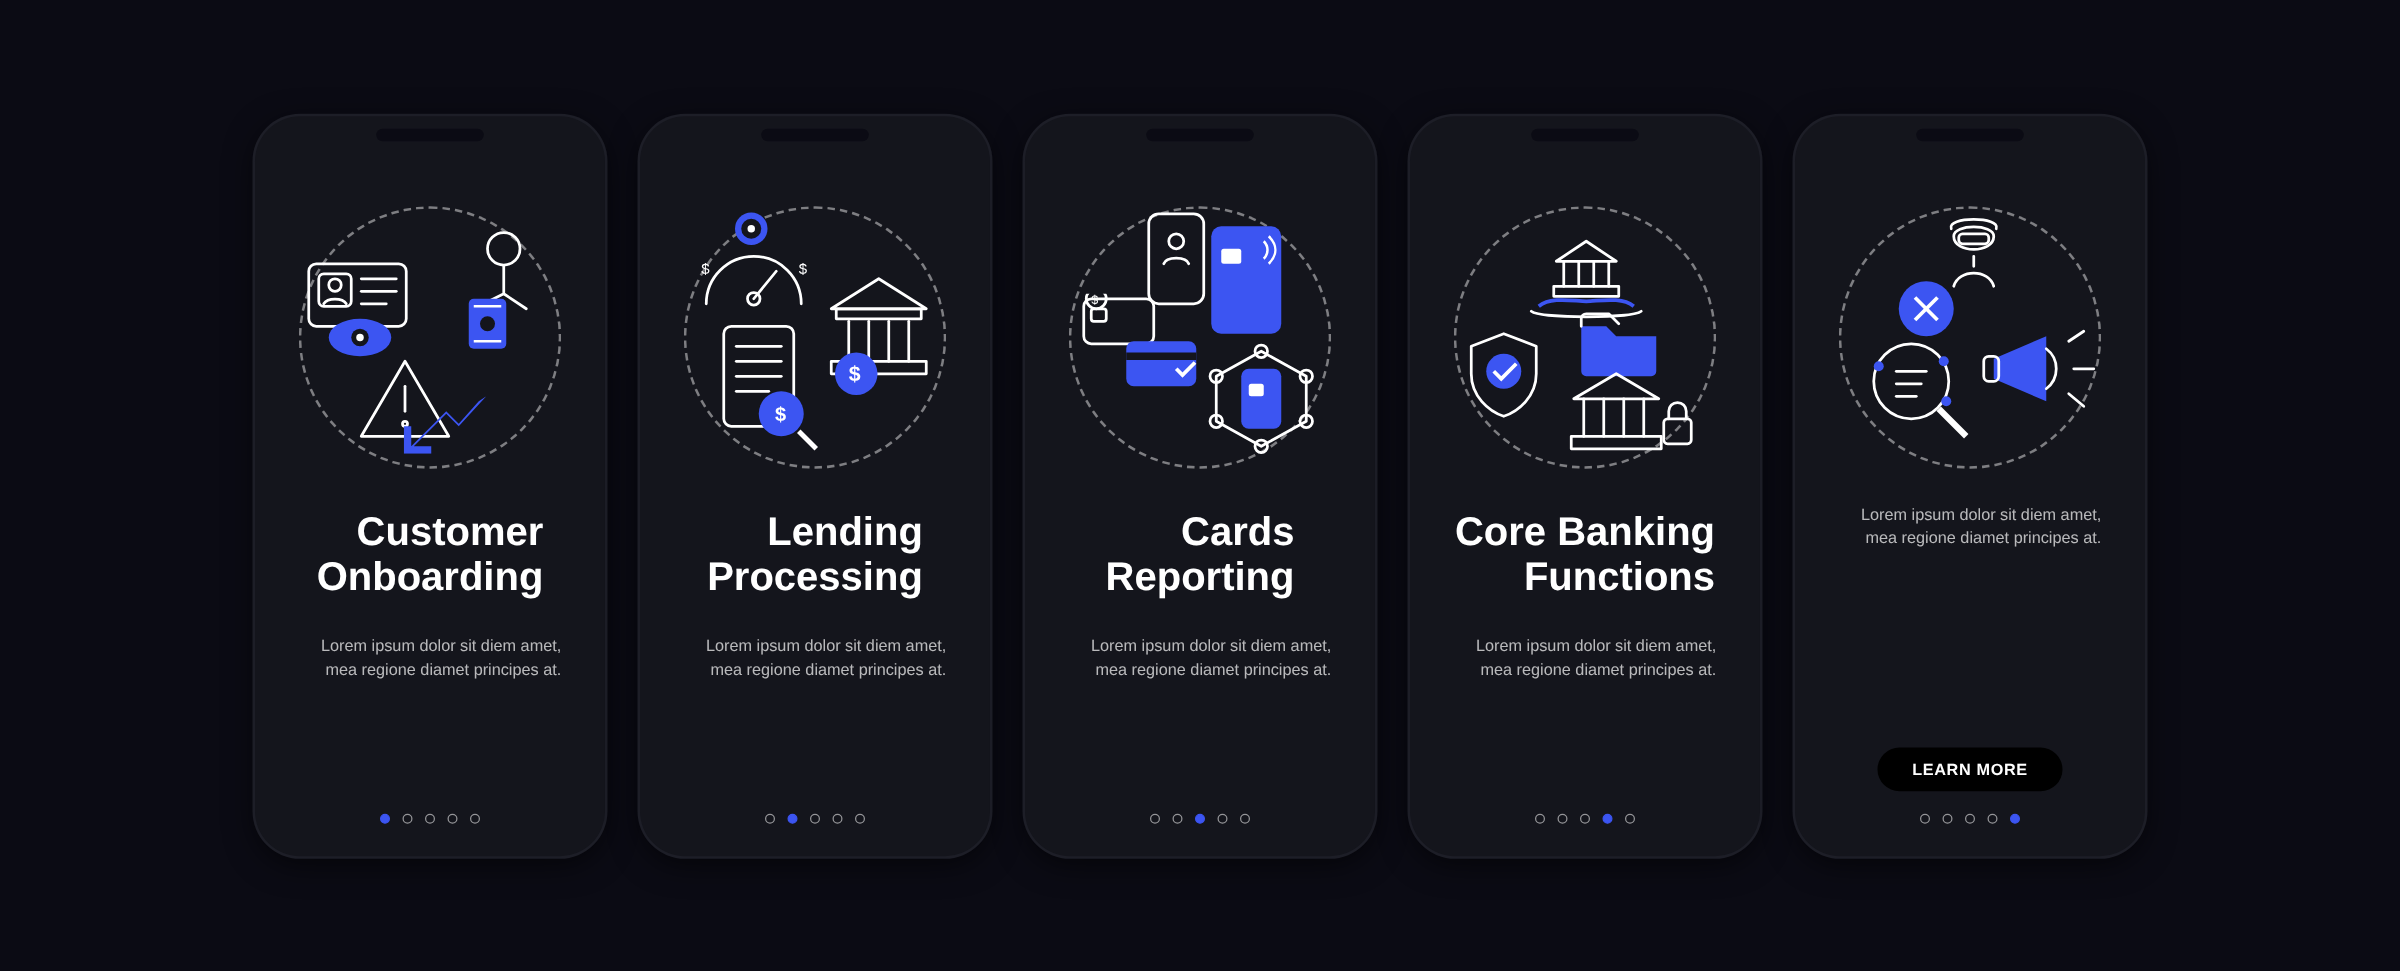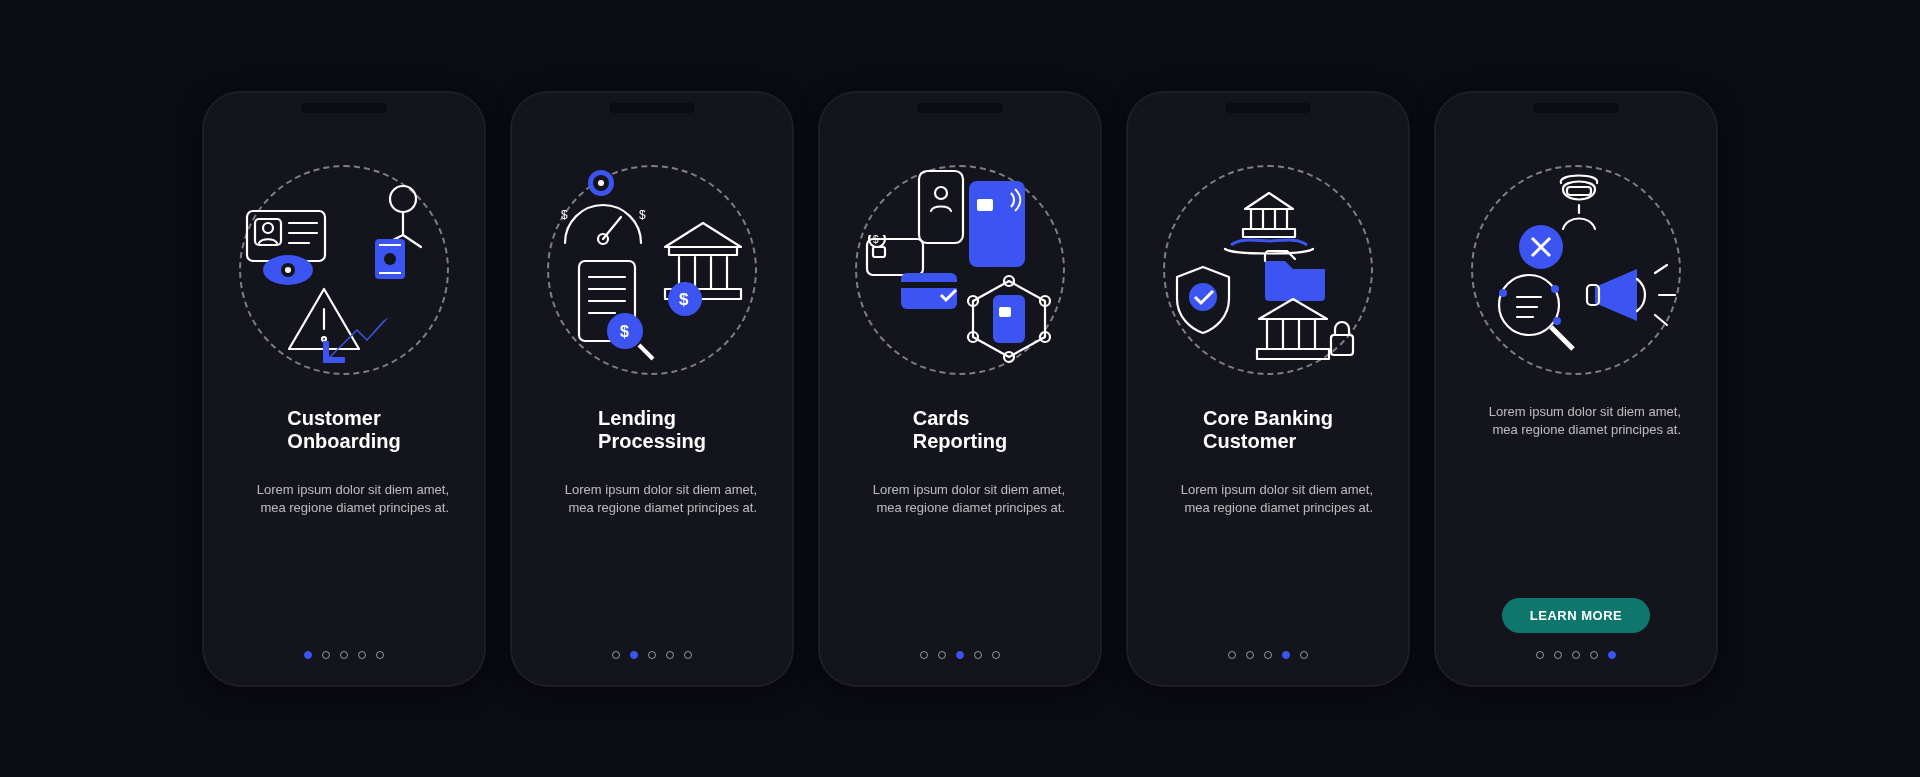--- a/index.html
+++ b/index.html
@@ -49,23 +49,23 @@
   }
   .dashed-circle {
     position: absolute;
     inset: 0;
     border: 2px dashed rgba(255,255,255,.45);
     border-radius: 50%;
   }
   .title {
     color: #fff;
     font-weight: 700;
-    font-size: 20px;
+    font-size: 32px;
     line-height: 1.15;
-    text-align: left;
+    text-align: right;
     margin-top: 32px;
     white-space: pre-line;
   }
   .desc {
     color: rgba(255,255,255,.7);
     font-size: 13px;
     line-height: 1.45;
     text-align: right;
     margin-top: 28px;
     max-width: 210px;
@@ -83,21 +83,21 @@
     border-radius: 50%;
     border: 1.5px solid rgba(255,255,255,.55);
     background: transparent;
   }
   .dot.active {
     background: #3c55f2;
     border-color: #3c55f2;
   }
   .cta {
     margin-top: 8px;
-    background: #0f766e;
+    background: #000000;
     color: #fff;
     border: none;
     border-radius: 20px;
     padding: 10px 28px;
     font-size: 13px;
     font-weight: 700;
     letter-spacing: .5px;
     cursor: pointer;
   }
 
@@ -310,21 +310,21 @@
         <line class="wstroke" x1="18" y1="28" x2="18" y2="58"></line>
         <line class="wstroke" x1="34" y1="28" x2="34" y2="58"></line>
         <line class="wstroke" x1="50" y1="28" x2="50" y2="58"></line>
         <line class="wstroke" x1="66" y1="28" x2="66" y2="58"></line>
         <rect class="wstroke" x="8" y="58" width="72" height="10"></rect>
         <rect class="wstroke" x="82" y="44" width="22" height="20" rx="3"></rect>
         <path class="wstroke" d="M86 44v-6a7 7 0 0 1 14 0v6"></path>
       </svg>
     </div>
     <div class="title">Core Banking
-Customer</div>
+Functions</div>
     <div class="desc">Lorem ipsum dolor sit diem amet, mea regione diamet principes at.</div>
     <div class="spacer"></div>
     <div class="dots">
       <span class="dot"></span>
       <span class="dot"></span>
       <span class="dot"></span>
       <span class="dot active"></span>
       <span class="dot"></span>
     </div>
   </div>

